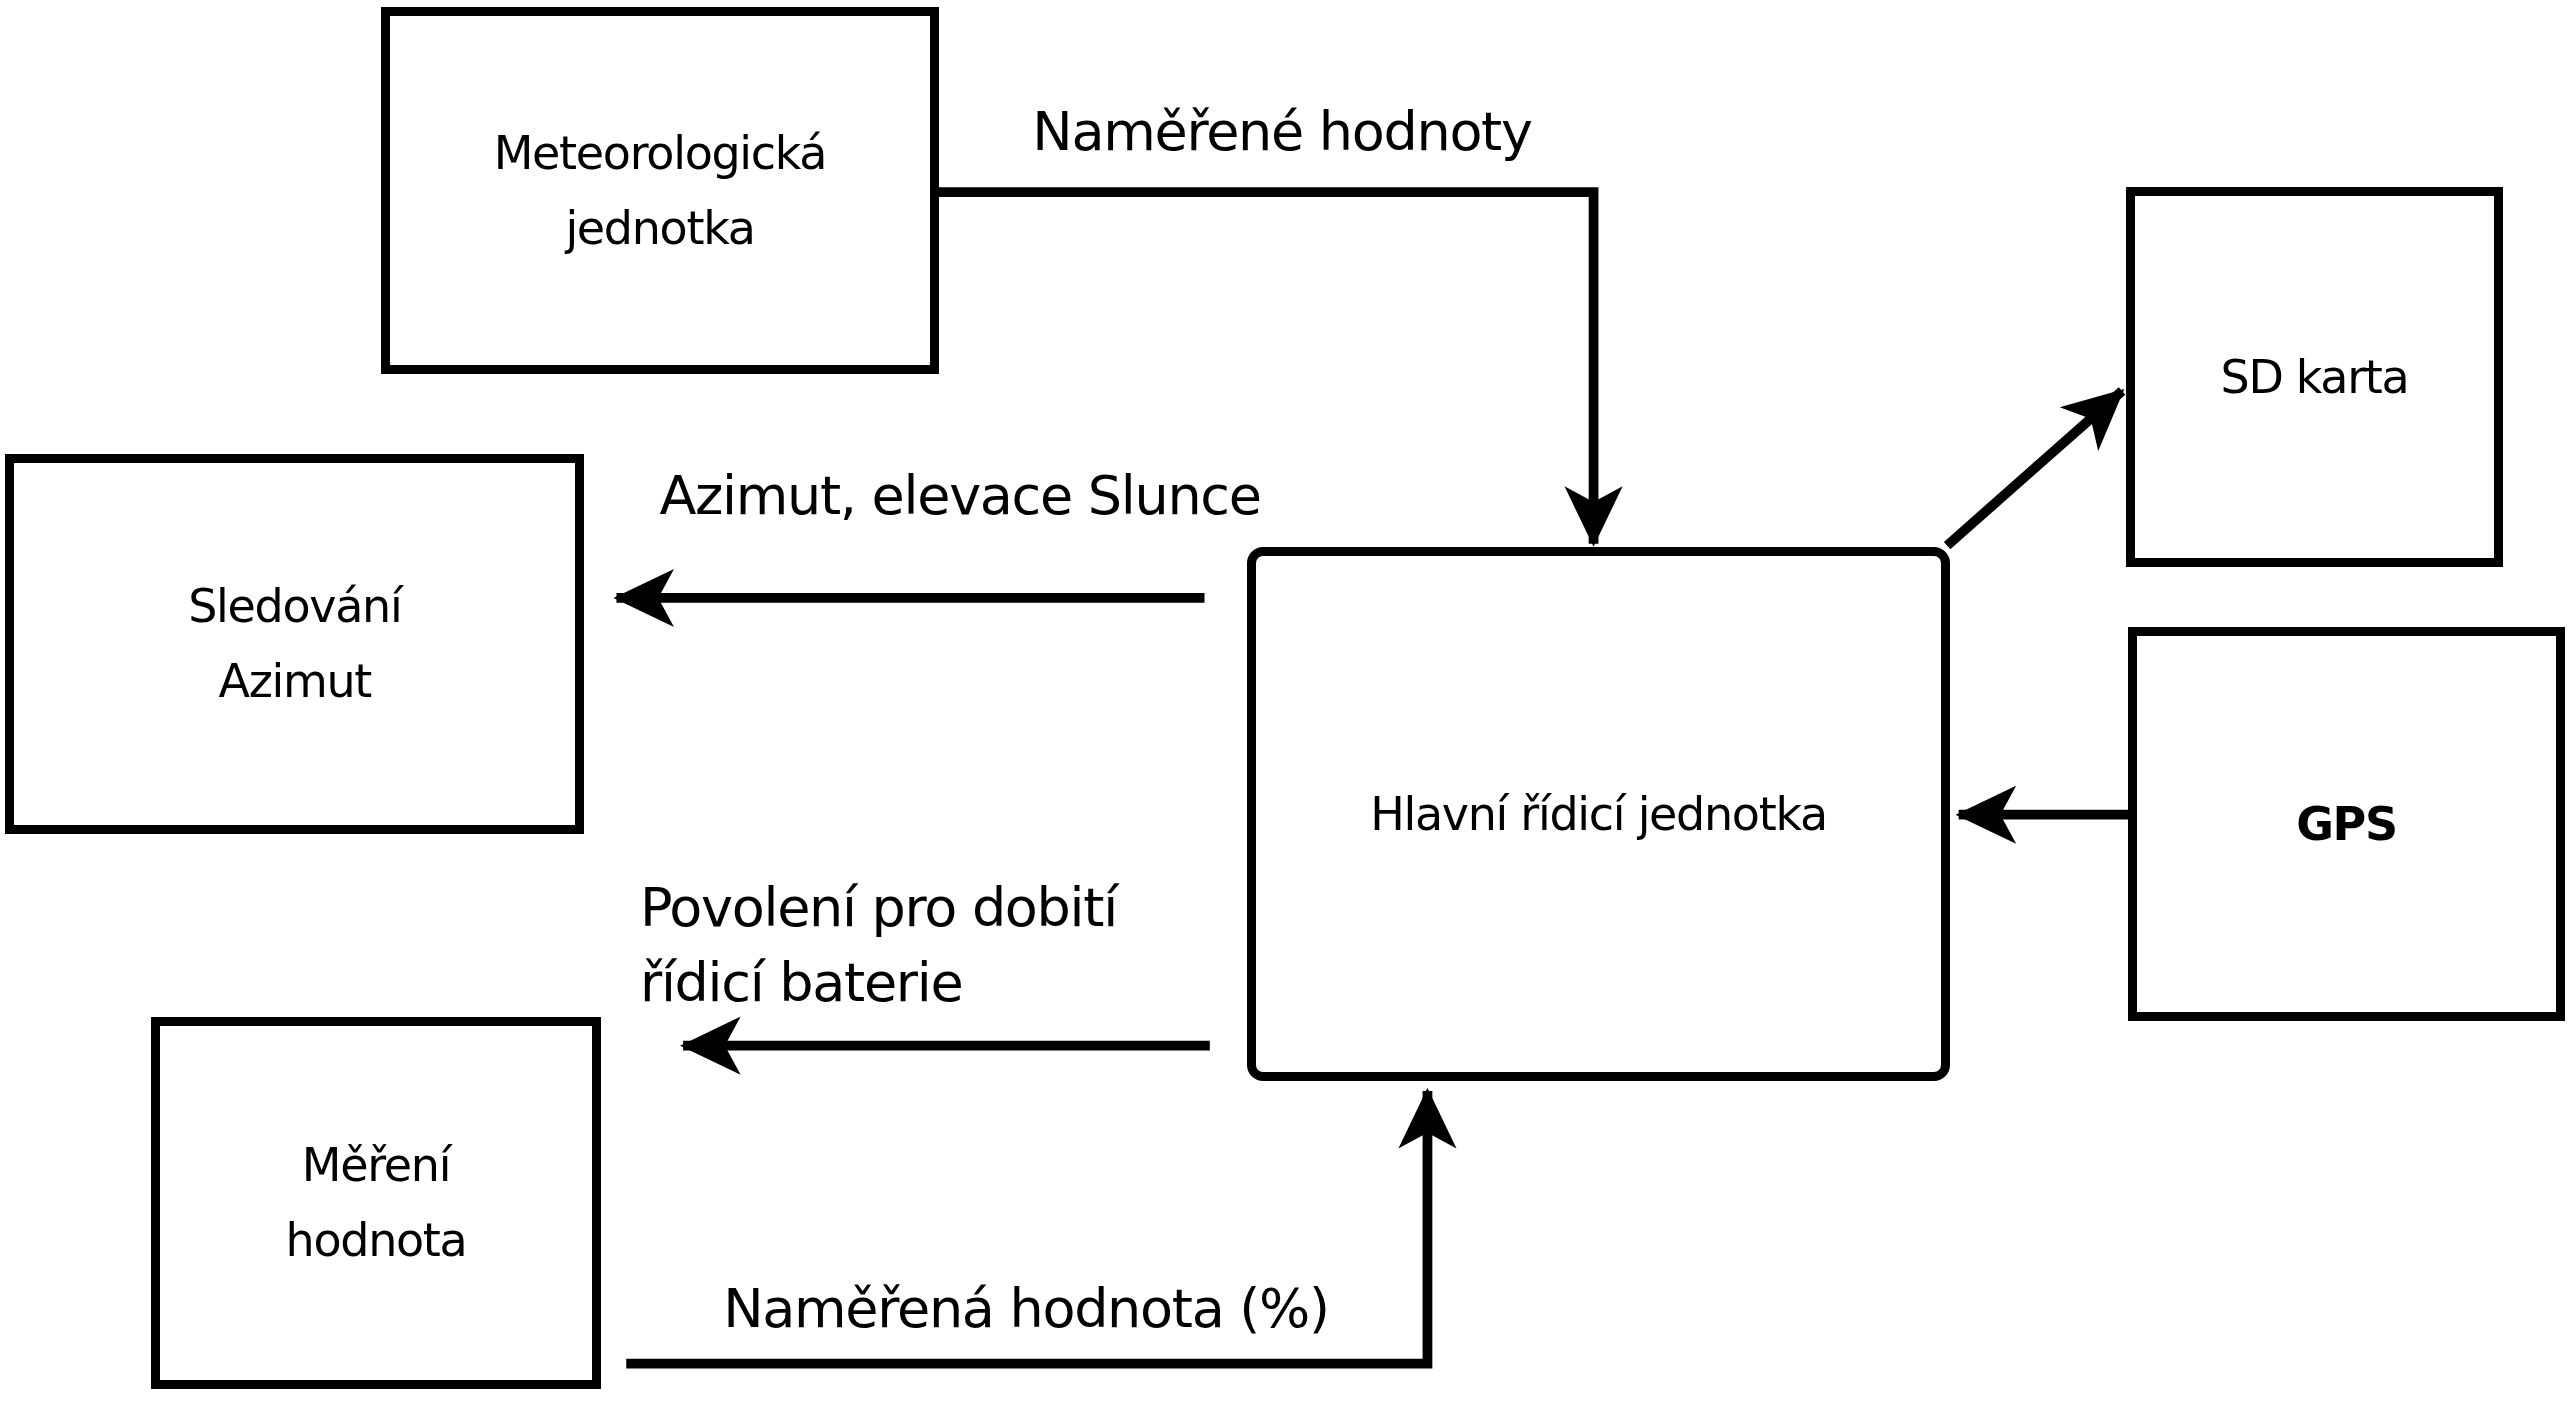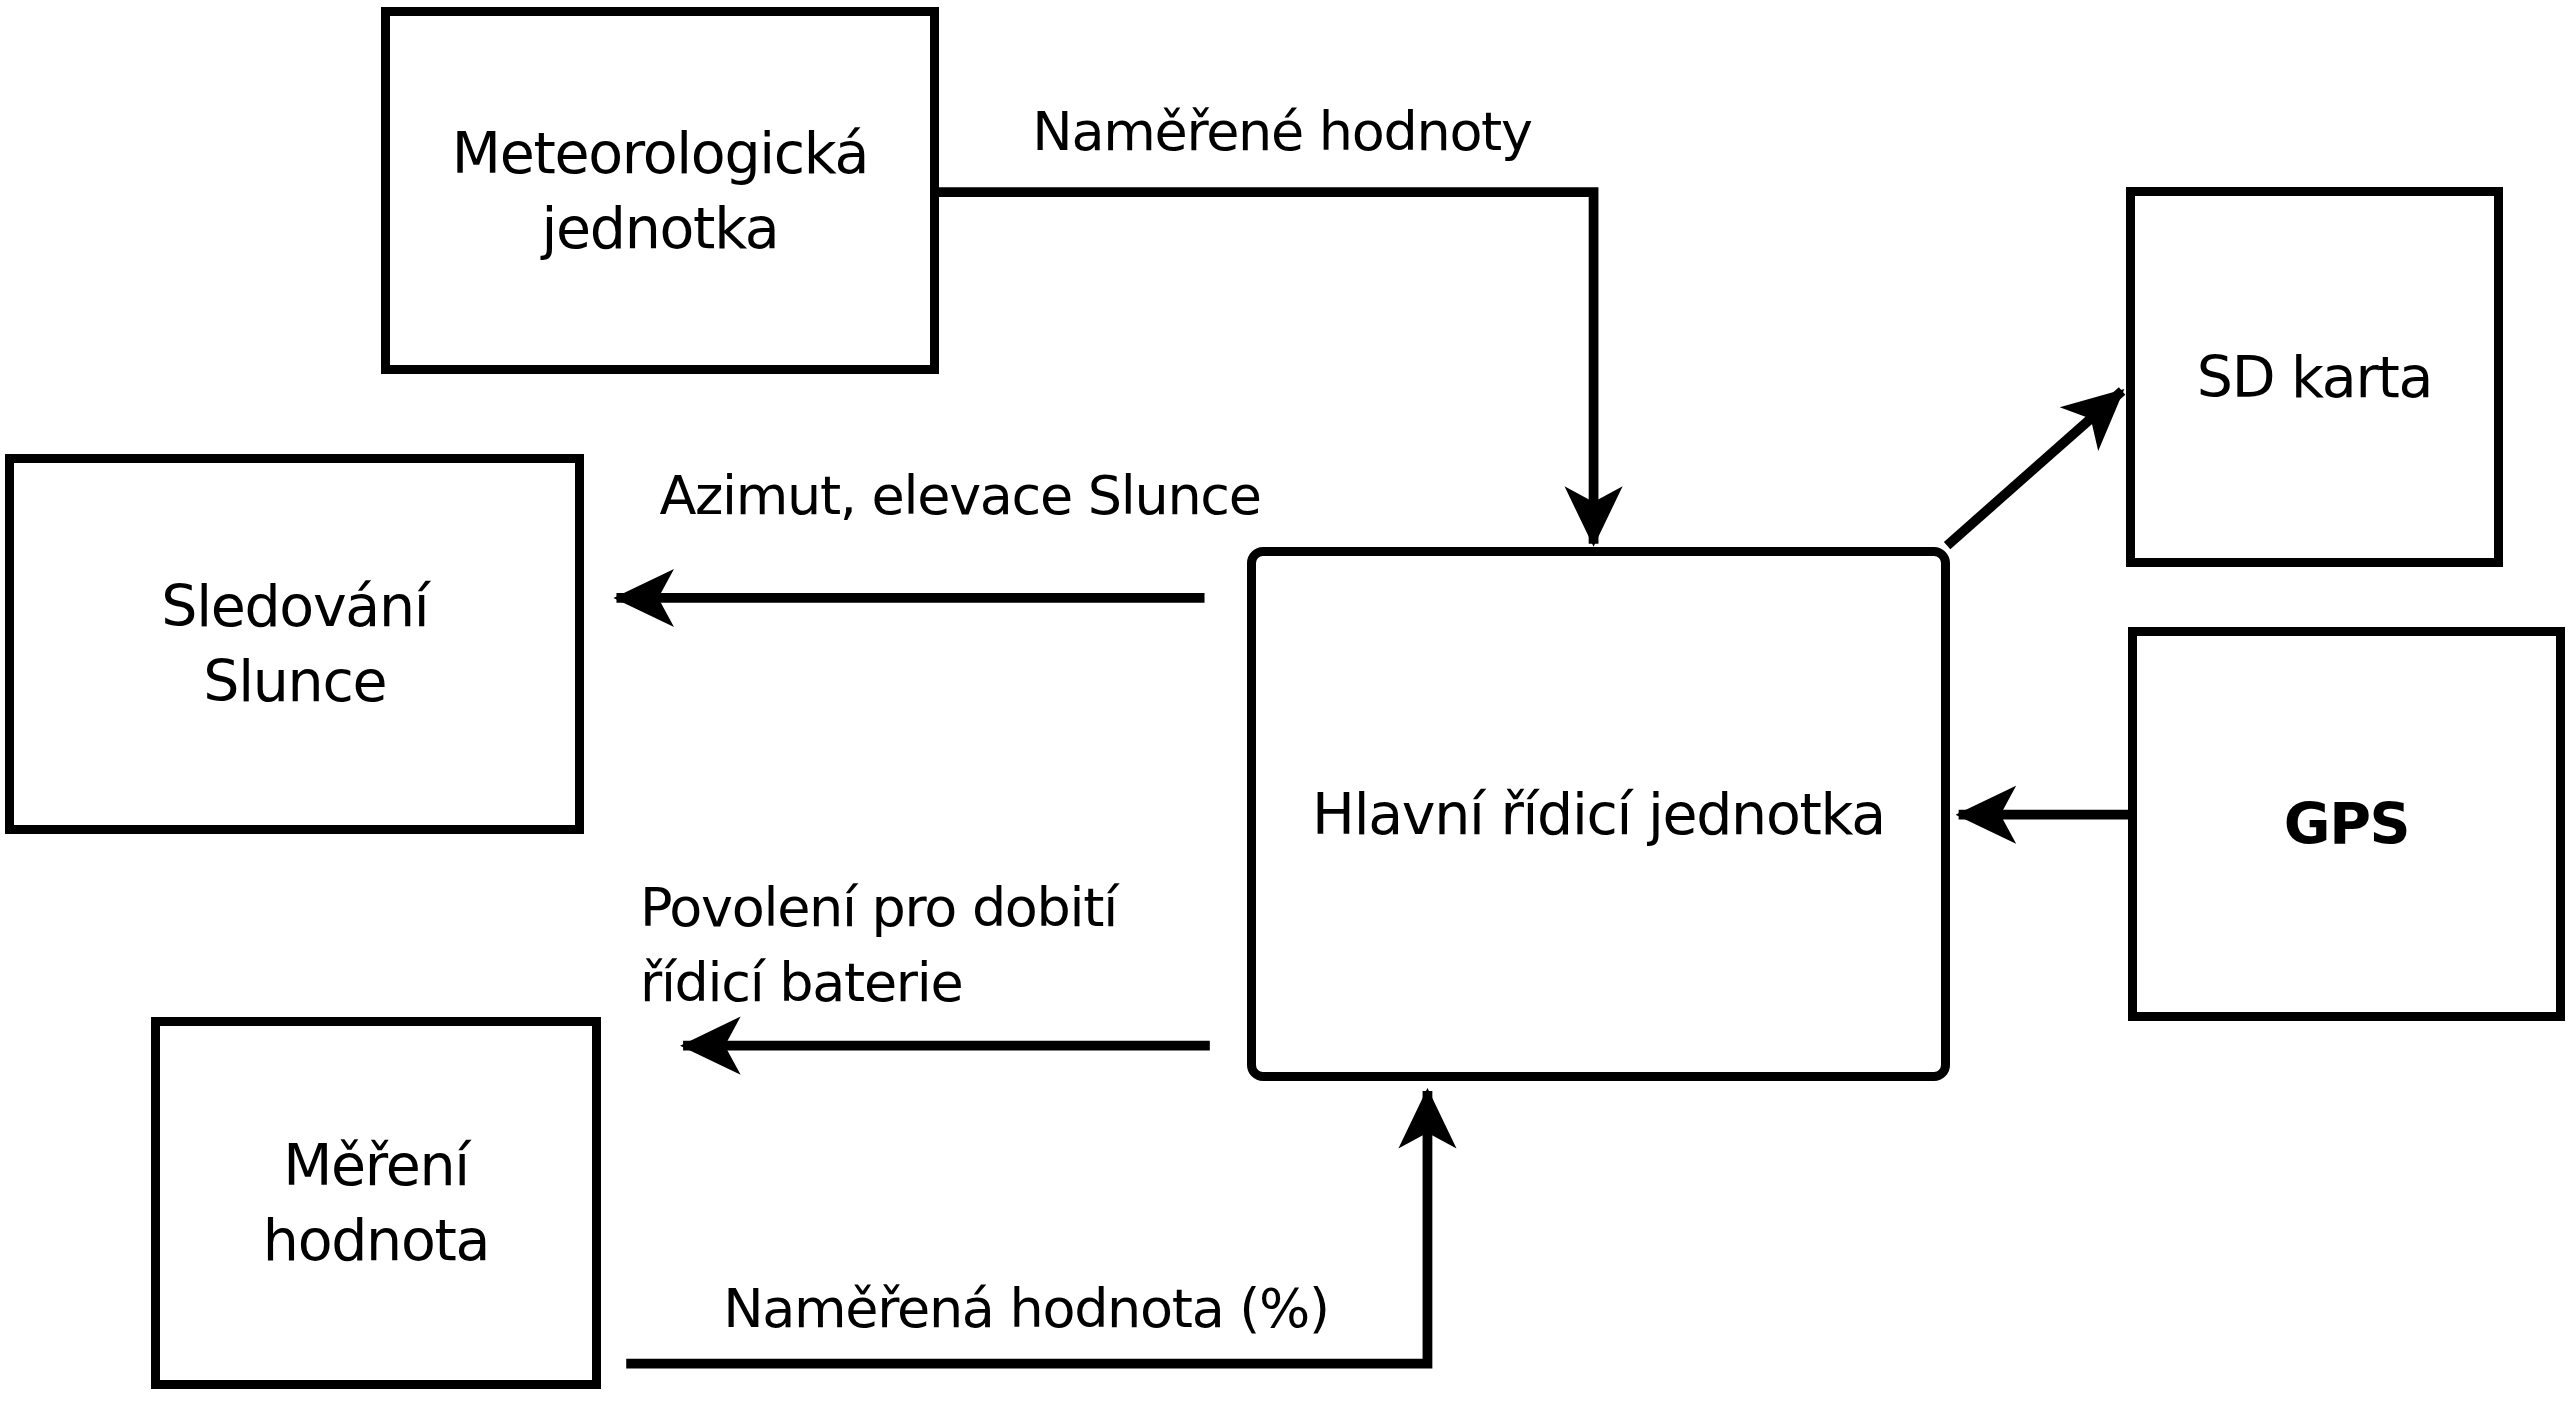--- a/index.html
+++ b/index.html
@@ -26,21 +26,21 @@
   .node {
     position: absolute;
     box-sizing: border-box;
     border: 9.8px solid #000000;
     background: #ffffff;
     display: flex;
     align-items: center;
     justify-content: center;
   }
   .node-label {
-    font-size: 57px;
+    font-size: 46px;
     letter-spacing: -1.3px;
     line-height: 75px;
     text-align: center;
     white-space: pre-line;
     color: #000000;
   }
   .edge-label {
     position: absolute;
     font-size: 54px;
     letter-spacing: -1.3px;
@@ -93,21 +93,21 @@
     <div class="node-label">Meteorologická
 jednotka</div>
   </div>
 
   <div class="node" id="node-sd">
     <div class="node-label">SD karta</div>
   </div>
 
   <div class="node" id="node-sun">
     <div class="node-label">Sledování
-Slunce</div>
+Azimut</div>
   </div>
 
   <div class="node" id="node-main">
     <div class="node-label">Hlavní řídicí jednotka</div>
   </div>
 
   <div class="node" id="node-gps">
     <div class="node-label">GPS</div>
   </div>
 

